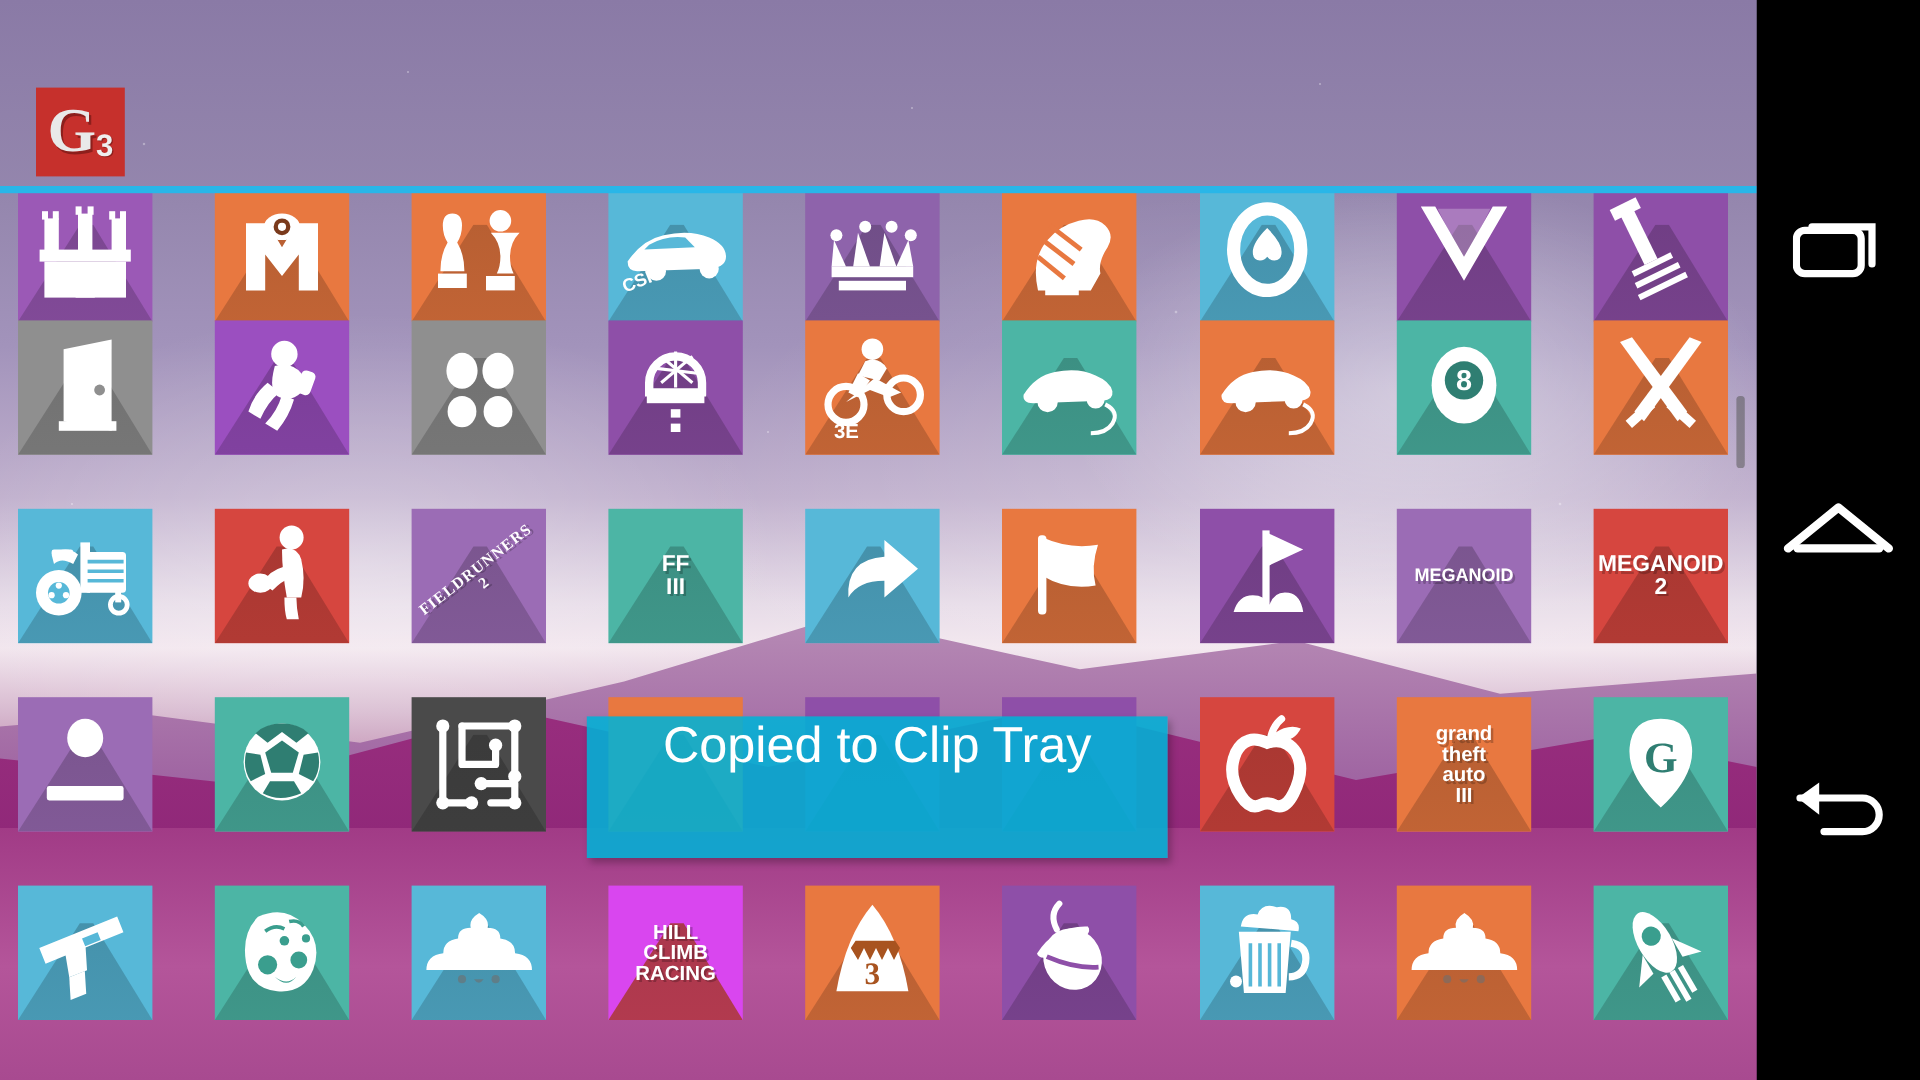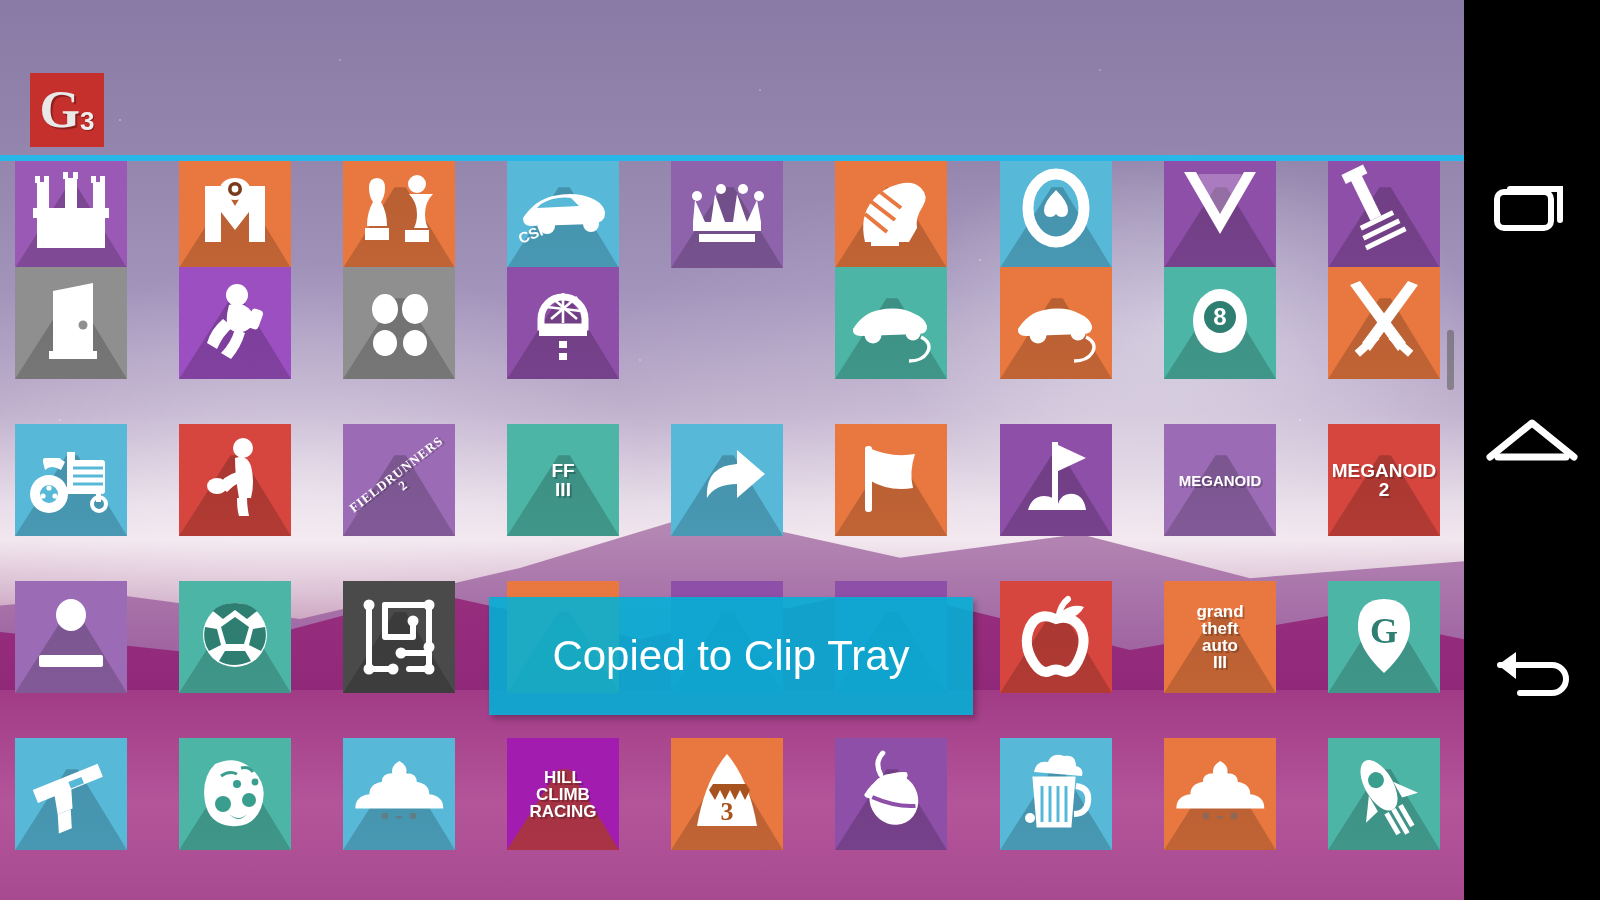--- a/index.html
+++ b/index.html
@@ -64,21 +64,21 @@
   .icon .shadow{position:absolute;inset:0;}
   .glyph{position:absolute;left:0;top:0;width:112px;height:112px;}
   .lbl{position:absolute;left:0;right:0;top:50%;transform:translateY(-50%);text-align:center;color:#fff;line-height:1.0;
        text-shadow:2px 2px 0 rgba(0,0,0,.22);font-weight:bold;}
 
   
   #scrollbar{position:absolute;left:1447px;top:330px;width:7px;height:60px;background:rgba(90,90,90,.55);border-radius:3px;z-index:25;}
 
   
   #toast{position:absolute;left:489px;top:597px;width:484px;height:118px;background:rgba(0,178,214,.88);
-    display:flex;align-items:center;justify-content:center;z-index:60;box-shadow:3px 4px 6px rgba(0,0,0,.25);}
+    display:flex;justify-content:center;z-index:60;box-shadow:3px 4px 6px rgba(0,0,0,.25);}
   #toast span{color:#fff;font-size:42px;}
 
   
   #navbar{position:absolute;left:1464px;top:0;width:136px;height:900px;background:#000;z-index:50;}
   .navbtn{position:absolute;left:0;width:136px;height:110px;display:flex;align-items:center;justify-content:center;}
   #nav-recents{top:150px;}
   #nav-home{top:385px;}
   #nav-back{top:620px;}
 </style>
 </head>
@@ -269,20 +269,36 @@
                 <path d="M44 30 L70 52"></path>
                 <path d="M40 40 L74 44"></path>
                 <path d="M56 26 L56 56"></path>
                 <path d="M44 52 L70 30"></path>
               </g>
       <rect x="32" y="62" width="48" height="7" fill="#ffffff"></rect>
       <g fill="#ffffff">
                 <rect x="52" y="74" width="8" height="7"></rect>
                 <rect x="52" y="86" width="8" height="7"></rect>
               </g>
+            </svg>
+          </div>
+        </div>
+        <div class="icon" style="left: 671px; top: 267px;">
+          <div class="tile" style="background: rgb(232, 120, 64);">
+            <div class="shadow" style="background: linear-gradient(rgb(172, 89, 47), rgb(186, 96, 51)); clip-path: polygon(46% 28%, 56% 28%, 100% 100%, 0px 100%); opacity: 0.85;"></div>
+            <svg class="glyph" viewBox="0 0 112 112">
+              <g fill="#ffffff">
+      <circle cx="34" cy="70" r="15" fill="none" stroke="#ffffff" stroke-width="6"></circle>
+                <circle cx="82" cy="62" r="14" fill="none" stroke="#ffffff" stroke-width="6"></circle>
+      <path d="M34 68 L58 48 L80 60 L70 64 L54 58 Z"></path>
+      <circle cx="56" cy="24" r="9"></circle>
+                <path d="M50 34 q12 -4 18 6 l-6 10 l-18 -4Z"></path>
+                <path d="M44 44 l-8 16 l8 4 l10 -14Z"></path>
+              </g>
+      <text x="24" y="98" font-family="Liberation Sans, sans-serif" font-size="17" font-weight="bold" fill="#ffffff">3E</text>
             </svg>
           </div>
         </div>
         <div class="icon" style="left: 835px; top: 267px;">
           <div class="tile" style="background: rgb(76, 181, 165);">
             <div class="shadow" style="background: linear-gradient(rgb(56, 134, 122), rgb(61, 145, 132)); clip-path: polygon(46% 28%, 56% 28%, 100% 100%, 0px 100%); opacity: 0.85;"></div>
             <svg class="glyph" viewBox="0 0 112 112">
       <path d="M18 62 q10 -16 26 -19 q20 -4 34 3 q12 5 14 13 q1 7 -8 8 l-58 2 q-9 0 -8 -7Z" fill="#ffffff"></path>
       <circle cx="38" cy="68" r="7.5" fill="#ffffff" stroke="#ffffff" stroke-width="2"></circle>
               <circle cx="78" cy="66" r="7.5" fill="#ffffff"></circle>
@@ -542,21 +558,21 @@
               </g>
       <g fill="#6f6f6f" opacity=".6">
                 <circle cx="42" cy="78" r="3.4"></circle>
                 <circle cx="70" cy="78" r="3.4"></circle>
       <path d="M52 78 q4 6 8 0Z"></path>
               </g>
             </svg>
           </div>
         </div>
         <div class="icon" style="left: 507px; top: 738px;">
-          <div class="tile" style="background: #a21caf;">
+          <div class="tile" style="background: #d946ef;">
             <div class="shadow" style="background: linear-gradient(rgb(158, 52, 47), rgb(171, 56, 50)); clip-path: polygon(46% 28%, 56% 28%, 100% 100%, 0px 100%); opacity: 0.85;"></div>
             <div class="lbl" style="font-size: 17px; font-family: &quot;Liberation Sans&quot;, sans-serif;">HILL<br>CLIMB<br>RACING</div>
           </div>
         </div>
         <div class="icon" style="left: 671px; top: 738px;">
           <div class="tile" style="background: rgb(232, 120, 64);">
             <div class="shadow" style="background: linear-gradient(rgb(172, 89, 47), rgb(186, 96, 51)); clip-path: polygon(46% 28%, 56% 28%, 100% 100%, 0px 100%); opacity: 0.85;"></div>
             <svg class="glyph" viewBox="0 0 112 112">
       <path d="M56 16 q22 26 30 72 l-60 0 q8 -46 30 -72Z" fill="#ffffff"></path>
       <path d="M38 52 l6 10 l5 -10 l5 10 l5 -10 l5 10 l5 -10 l5 10 l5 -10 l-4 -6 l-33 0Z" fill="#a8531f"></path>

